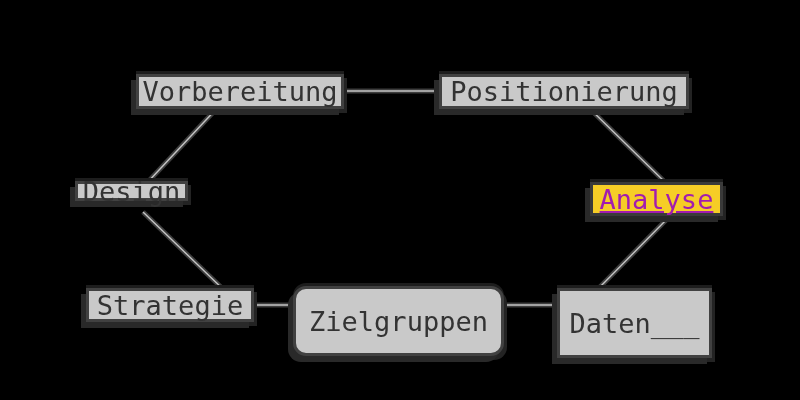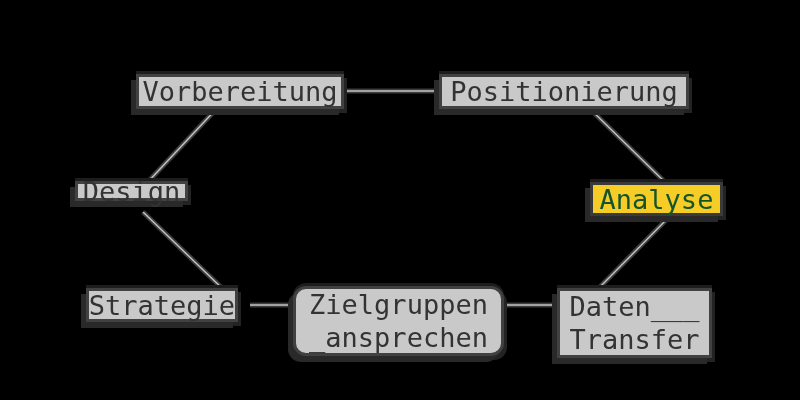--- a/index.html
+++ b/index.html
@@ -34,27 +34,28 @@
     justify-content: center;
     font-size: 27px;
     line-height: 33px;
     white-space: nowrap;
     text-align: center;
     box-shadow: -5px 6px 0 #292929, 3px 4px 0 #232323, 0 -3px 0 #1d1d1d;
   }
   .node.highlighted {
     background: #f6cd26;
     border-color: #3a3a3a;
-    color: #14532d;
+    color: #a21caf;
+    text-decoration: underline;
   }
   #node-vorbereitung   { left: 136px; top: 74px;  width: 208px; height: 35px; }
   #node-positionierung { left: 439px; top: 74px;  width: 250px; height: 35px; }
   #node-design         { left: 75px;  top: 181px; width: 113px; height: 20px; }
   #node-analyse        { left: 590px; top: 182px; width: 133px; height: 34px; }
-  #node-strategie      { left: 86px;  top: 288px; width: 152px; height: 34px; align-items: flex-end; }
+  #node-strategie      { left: 86px;  top: 288px; width: 168px; height: 34px; }
   #node-zielgruppen    { left: 293px; top: 286px; width: 211px; height: 70px; border-radius: 13px; }
   #node-daten          { left: 557px; top: 288px; width: 155px; height: 70px; justify-content: center; }
   .edge-outer { stroke: #3d3d3d; stroke-width: 5; }
   .edge-inner { stroke: #c4c4c4; stroke-width: 1.4; }
 </style>
 </head>
 <body>
 
 <div id="stage">
 
@@ -104,21 +105,19 @@
   <div class="node highlighted" id="node-analyse">
     <span>Analyse</span>
   </div>
 
   <div class="node" id="node-strategie">
     <span>Strategie</span>
   </div>
 
   <div class="node" id="node-zielgruppen">
     <span>Zielgruppen</span>
-    <span>_ansprechen</span>
   </div>
 
   <div class="node" id="node-daten">
     <span>Daten___</span>
-    <span>Transfer</span>
   </div>
 
 </div>
 
 </body></html>

